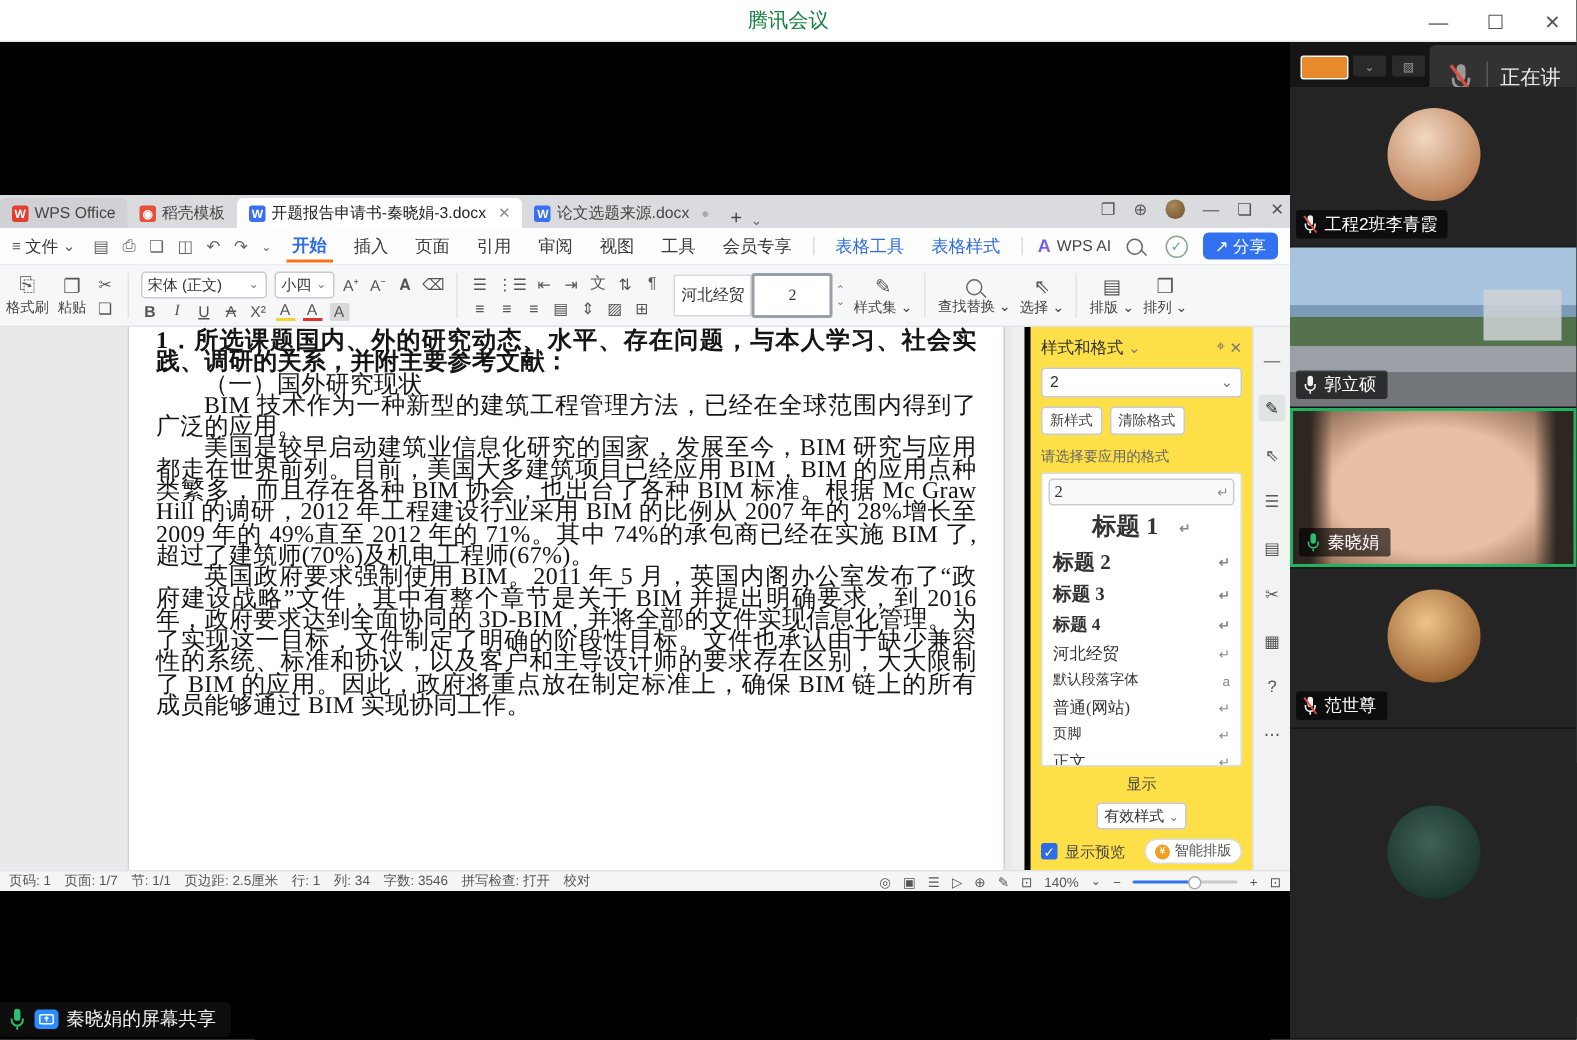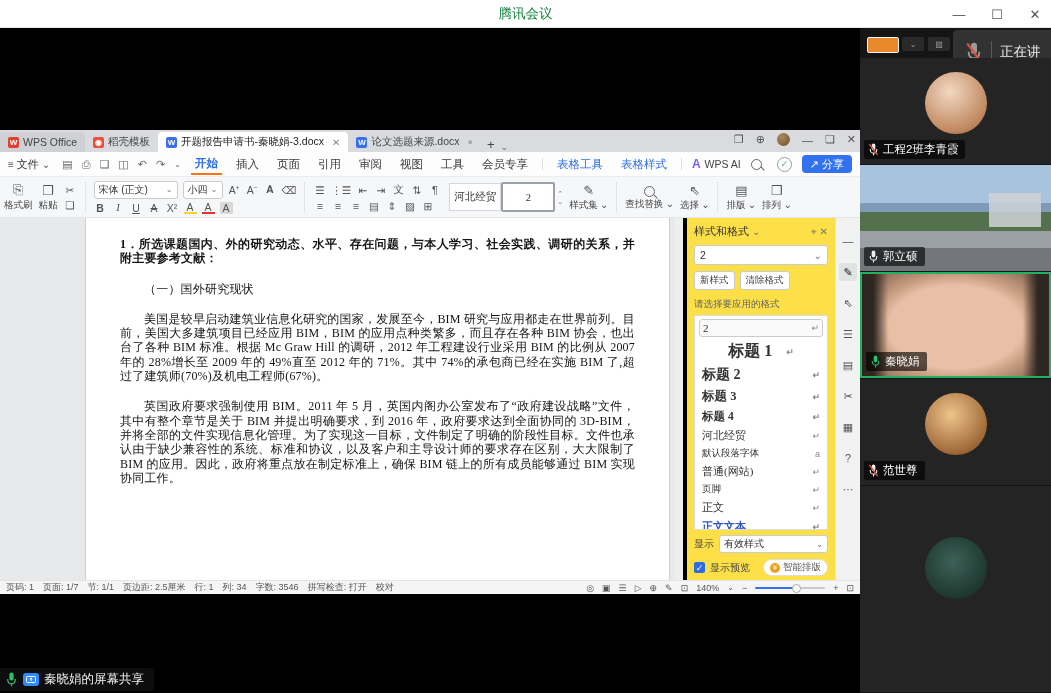--- a/index.html
+++ b/index.html
@@ -80,21 +80,21 @@
            font-size:10.5px;color:#333;font-family:"Liberation Serif",serif;}
   .sg-cell.sel{border:2px solid #9aa0a8;border-radius:2px;}
   .sg-spin{display:flex;flex-direction:column;gap:1px;margin-left:2px;color:#777;font-size:7px;line-height:7px;}
 
   
   .w-main{position:relative;height:362px;background:#e8e9eb;display:flex;}
   .doc-canvas{width:675px;position:relative;overflow:hidden;}
   .doc-page{position:absolute;left:85px;top:0;width:585px;height:380px;background:#fff;
             border-left:1px solid #cfcfcf;border-right:1px solid #cfcfcf;box-sizing:border-box;
             padding:3px 18px;overflow:hidden;}
-  .doc-page p{margin:16px;font-family:"Liberation Serif",serif;font-size:12px;line-height:14.3px;color:#151515;
+  .doc-page p{margin:0;font-family:"Liberation Serif",serif;font-size:16px;line-height:14.3px;color:#151515;
               text-align:justify;letter-spacing:0.2px;}
   .doc-h{font-weight:bold;}
   .doc-ind{text-indent:2em;}
   .pscroll{width:8px;background:#eef0ef;}
   .styles-panel{width:152px;background:#fde047;border-left:4px solid #000000;display:flex;flex-direction:column;
                 padding:6px 7px 4px 7px;box-sizing:border-box;}
   .sp-title-row{display:flex;align-items:center;font-size:11px;color:#333;gap:3px;}
   .sp-title-row .grow{flex:1;}
   .sp-ic{color:#777;font-size:10px;}
   .sp-drop{margin-top:6px;height:18px;border:1px solid #c9cbcf;border-radius:3px;background:#fff;display:flex;
@@ -108,21 +108,21 @@
            font-family:"Liberation Serif",serif;}
   .sp-item .mk{color:#888;font-size:9px;font-family:"Liberation Sans",sans-serif;}
   .it-sel{border:1px solid #c9cbcf;border-radius:3px;background:#fafafa;font-size:11px;margin-bottom:2px;}
   .it-h1{font-size:16px;font-weight:bold;justify-content:center;gap:14px;}
   .it-h2{font-size:14px;font-weight:bold;}
   .it-h3{font-size:12.5px;font-weight:bold;}
   .it-h4{font-size:11.5px;font-weight:bold;}
   .it-n{font-size:11px;}
   .it-sm{font-size:9.5px;font-family:"Liberation Sans",sans-serif;}
   .it-blue{font-size:11px;color:#2f54c8;font-weight:bold;}
-  .sp-show{display:flex;align-items:center;gap:5px;margin-top:5px;font-size:10px;color:#444;}
+  .sp-show{display:flex;align-items:center;gap:5px;margin-top:5px;font-size:10px;color:#444;flex-direction:column;}
   .sp-show .sel-box{flex:1;}
   .sp-prev{display:flex;align-items:center;gap:5px;margin-top:6px;font-size:10px;color:#444;}
   .cbx{width:11px;height:11px;background:#2e6ce6;border-radius:2px;color:#fff;font-size:9px;display:inline-flex;
        align-items:center;justify-content:center;}
   .smart-pill{margin-left:auto;border:1px solid #ddd;background:#fff;border-radius:9px;display:flex;align-items:center;
               gap:3px;font-size:9.5px;color:#555;padding:1px 6px;}
   .coin{width:10px;height:10px;border-radius:50%;background:#f0a020;color:#fff;font-size:7px;display:inline-flex;
         align-items:center;justify-content:center;}
   .right-rail{width:24px;background:#f1f3f2;border-left:1px solid #e2e3e3;display:flex;flex-direction:column;
               align-items:center;padding-top:14px;gap:13px;color:#555;font-size:11px;}
@@ -349,20 +349,21 @@
         <span class="rb-big">❒</span>
         <span class="rb-lab"><span>排列</span> ⌄</span>
       </div>
     </div>
 
     <div class="w-main">
       <div class="doc-canvas">
         <div class="doc-page">
           <p class="doc-h">1．所选课题国内、外的研究动态、水平、存在问题，与本人学习、社会实践、调研的关系，并附主要参考文献：</p>
           <p class="doc-ind">（一）国外研究现状</p>
+          <p class="doc-ind">BIM 技术作为一种新型的建筑工程管理方法，已经在全球范围内得到了广泛的应用。</p>
           <p class="doc-ind">美国是较早启动建筑业信息化研究的国家，发展至今，BIM 研究与应用都走在世界前列。目前，美国大多建筑项目已经应用 BIM，BIM 的应用点种类繁多，而且存在各种 BIM 协会，也出台了各种 BIM 标准。根据 Mc Graw Hill 的调研，2012 年工程建设行业采用 BIM 的比例从 2007 年的 28%增长至 2009 年的 49%直至 2012 年的 71%。其中 74%的承包商已经在实施 BIM 了,超过了建筑师(70%)及机电工程师(67%)。</p>
           <p class="doc-ind">英国政府要求强制使用 BIM。2011 年 5 月，英国内阁办公室发布了“政府建设战略”文件，其中有整个章节是关于 BIM 并提出明确要求，到 2016 年，政府要求达到全面协同的 3D-BIM，并将全部的文件实现信息化管理。为了实现这一目标，文件制定了明确的阶段性目标。文件也承认由于缺少兼容性的系统、标准和协议，以及客户和主导设计师的要求存在区别，大大限制了 BIM 的应用。因此，政府将重点放在制定标准上，确保 BIM 链上的所有成员能够通过 BIM 实现协同工作。</p>
         </div>
       </div>
       <div class="pscroll"></div>
 
       <div class="styles-panel">
         <div class="sp-title-row">
           <span>样式和格式</span>
           <span class="sp-ic">⌄</span>

